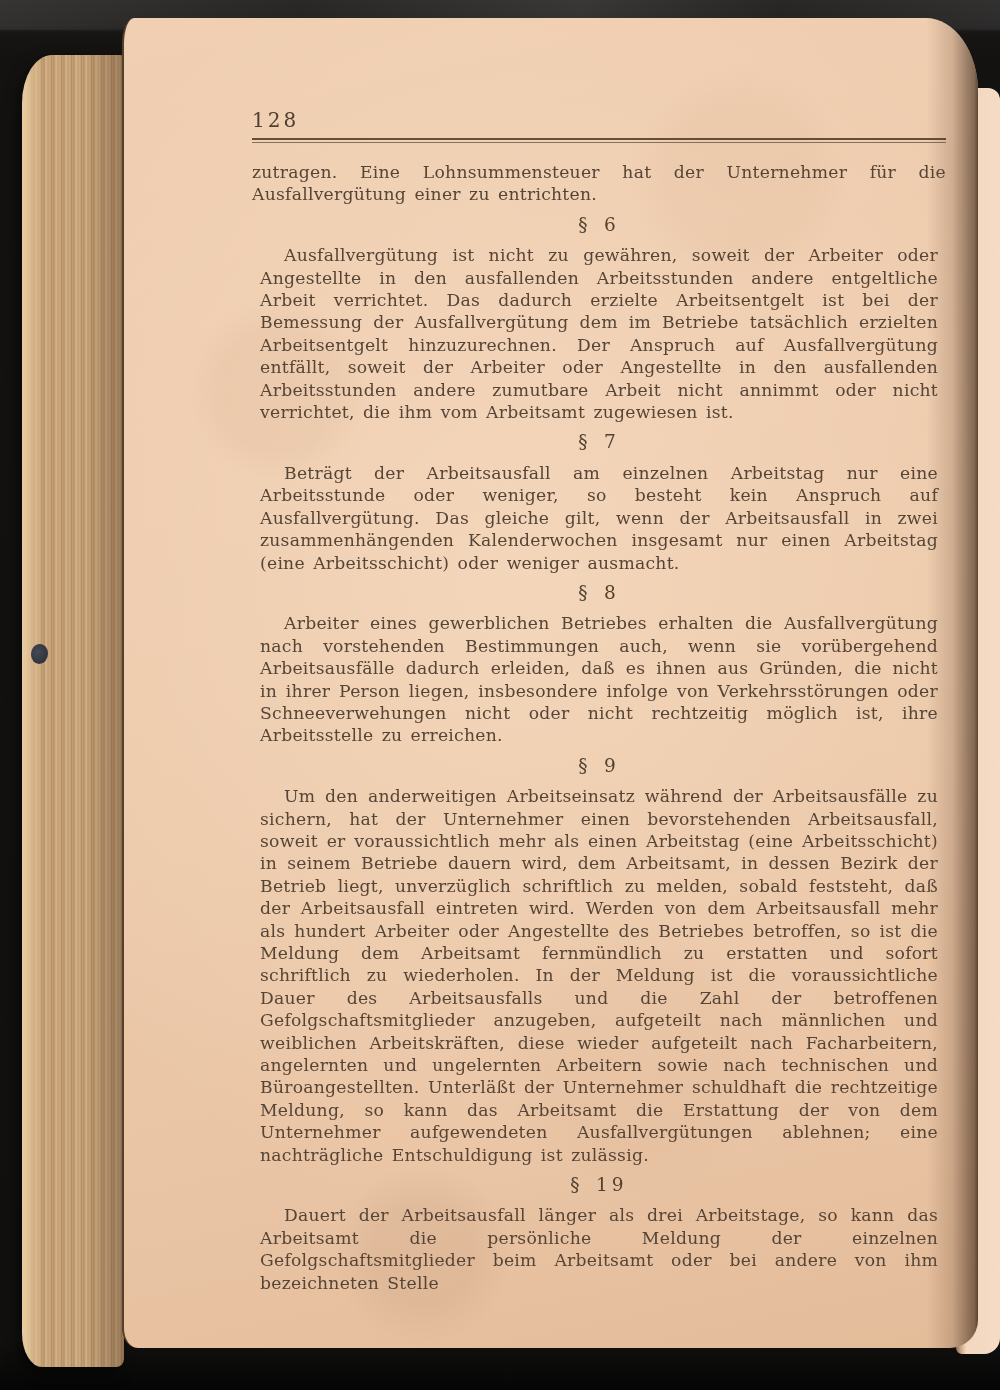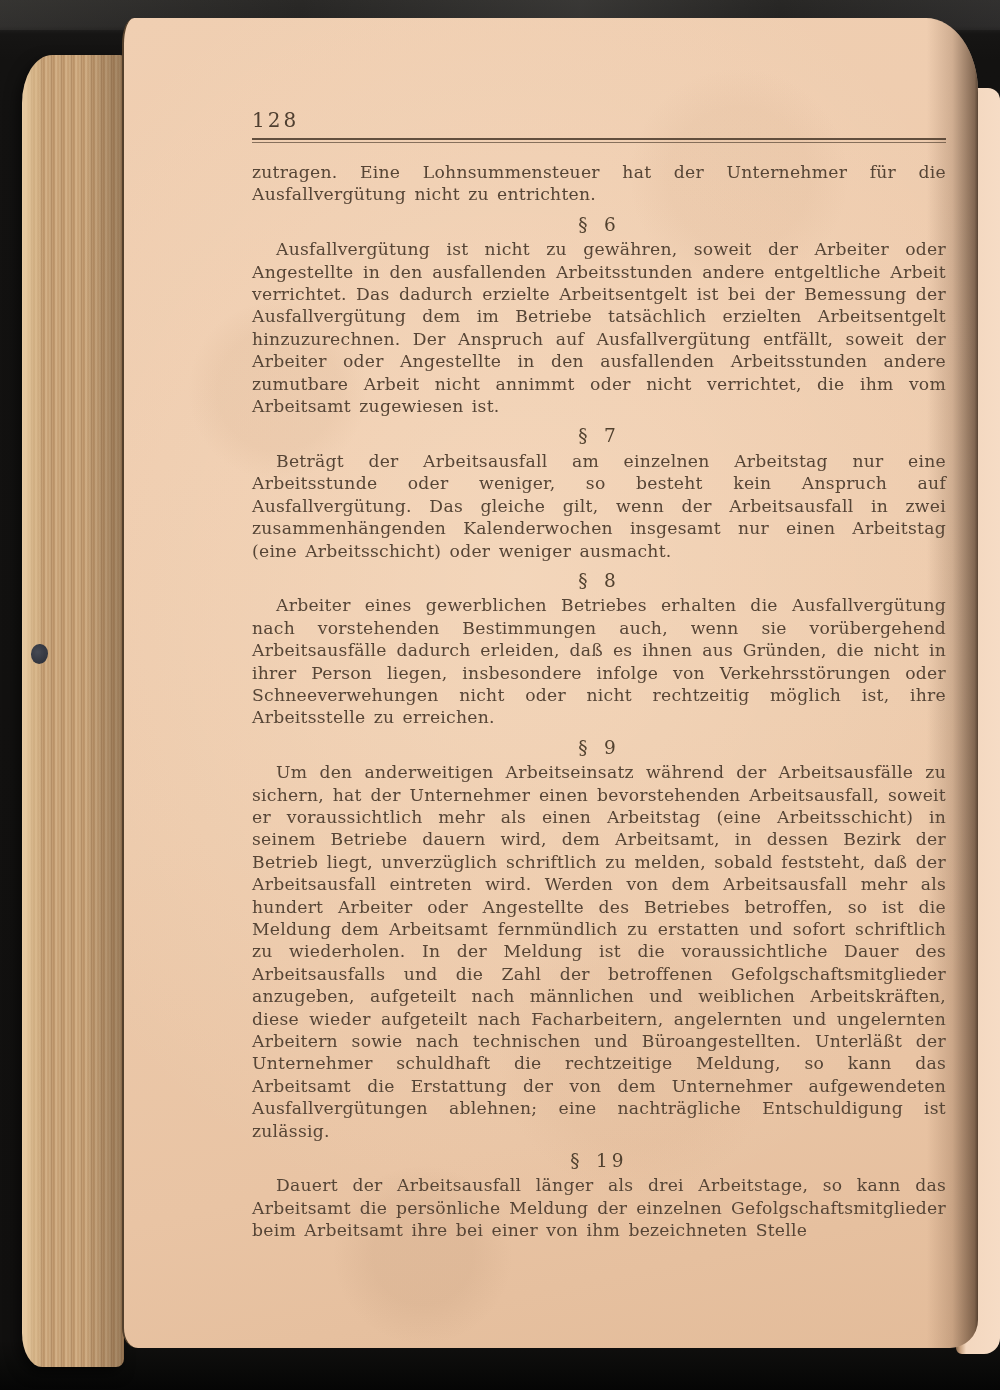--- a/index.html
+++ b/index.html
@@ -86,39 +86,39 @@
     margin-top: 6px; height: 5px; width: 100%;
     border-top: 2px solid rgba(78,61,46,.88);
     border-bottom: 1px solid rgba(78,61,46,.65);
     box-sizing: border-box;
   }
   .intro-paragraph { margin: 18px 0 0 0; }
   .section-heading {
     text-align: center; margin: 8px 0 2px 0;
     font-size: 18.5px; letter-spacing: 4px; color: #51412f;
   }
-  .section-paragraph { margin: 0; text-indent: 24px; }
+  .section-paragraph { margin: 8px; text-indent: 24px; }
 </style>
 </head>
 <body>
 
 <div class="scan">
   <div class="top-scratches"></div>
 
   <div class="page-stack"></div>
   <div class="ink-dot"></div>
   <div class="next-page-strip"></div>
 
   <div class="main-page">
     <div class="text-area">
 
       <span class="page-number">128</span>
       <div class="header-rule"></div>
 
-      <p class="intro-paragraph">zutragen. Eine Lohnsummensteuer hat der Unternehmer für die Ausfallvergütung nicht zu entrichten.</p>
+      <p class="intro-paragraph">zutragen. Eine Lohnsummensteuer hat der Unternehmer für die Ausfallvergütung einer zu entrichten.</p>
 
       <div>
         <div class="section-heading">§ 6</div>
         <p class="section-paragraph">Ausfallvergütung ist nicht zu gewähren, soweit der Arbeiter oder Angestellte in den ausfallenden Arbeitsstunden andere entgeltliche Arbeit verrichtet. Das dadurch erzielte Arbeitsentgelt ist bei der Bemessung der Ausfallvergütung dem im Betriebe tatsächlich erzielten Arbeitsentgelt hinzuzurechnen. Der Anspruch auf Ausfallvergütung entfällt, soweit der Arbeiter oder Angestellte in den ausfallenden Arbeitsstunden andere zumutbare Arbeit nicht annimmt oder nicht verrichtet, die ihm vom Arbeitsamt zugewiesen ist.</p>
       </div>
 
       <div>
         <div class="section-heading">§ 7</div>
         <p class="section-paragraph">Beträgt der Arbeitsausfall am einzelnen Arbeitstag nur eine Arbeitsstunde oder weniger, so besteht kein Anspruch auf Ausfallvergütung. Das gleiche gilt, wenn der Arbeitsausfall in zwei zusammenhängenden Kalenderwochen insgesamt nur einen Arbeitstag (eine Arbeitsschicht) oder weniger ausmacht.</p>
       </div>
@@ -128,18 +128,18 @@
         <p class="section-paragraph">Arbeiter eines gewerblichen Betriebes erhalten die Ausfallvergütung nach vorstehenden Bestimmungen auch, wenn sie vorübergehend Arbeitsausfälle dadurch erleiden, daß es ihnen aus Gründen, die nicht in ihrer Person liegen, insbesondere infolge von Verkehrsstörungen oder Schneeverwehungen nicht oder nicht rechtzeitig möglich ist, ihre Arbeitsstelle zu erreichen.</p>
       </div>
 
       <div>
         <div class="section-heading">§ 9</div>
         <p class="section-paragraph">Um den anderweitigen Arbeitseinsatz während der Arbeitsausfälle zu sichern, hat der Unternehmer einen bevorstehenden Arbeitsausfall, soweit er voraussichtlich mehr als einen Arbeitstag (eine Arbeitsschicht) in seinem Betriebe dauern wird, dem Arbeitsamt, in dessen Bezirk der Betrieb liegt, unverzüglich schriftlich zu melden, sobald feststeht, daß der Arbeitsausfall eintreten wird. Werden von dem Arbeitsausfall mehr als hundert Arbeiter oder Angestellte des Betriebes betroffen, so ist die Meldung dem Arbeitsamt fernmündlich zu erstatten und sofort schriftlich zu wiederholen. In der Meldung ist die voraussichtliche Dauer des Arbeitsausfalls und die Zahl der betroffenen Gefolgschaftsmitglieder anzugeben, aufgeteilt nach männlichen und weiblichen Arbeitskräften, diese wieder aufgeteilt nach Facharbeitern, angelernten und ungelernten Arbeitern sowie nach technischen und Büroangestellten. Unterläßt der Unternehmer schuldhaft die rechtzeitige Meldung, so kann das Arbeitsamt die Erstattung der von dem Unternehmer aufgewendeten Ausfallvergütungen ablehnen; eine nachträgliche Entschuldigung ist zulässig.</p>
       </div>
 
       <div>
         <div class="section-heading">§ 19</div>
-        <p class="section-paragraph">Dauert der Arbeitsausfall länger als drei Arbeitstage, so kann das Arbeitsamt die persönliche Meldung der einzelnen Gefolgschaftsmitglieder beim Arbeitsamt ihre bei einer von ihm bezeichneten Stelle</p>
+        <p class="section-paragraph">Dauert der Arbeitsausfall länger als drei Arbeitstage, so kann das Arbeitsamt die persönliche Meldung der einzelnen Gefolgschaftsmitglieder beim Arbeitsamt oder bei andere von ihm bezeichneten Stelle</p>
       </div>
 
     </div>
   </div>
 </div>
 
 </body></html>

